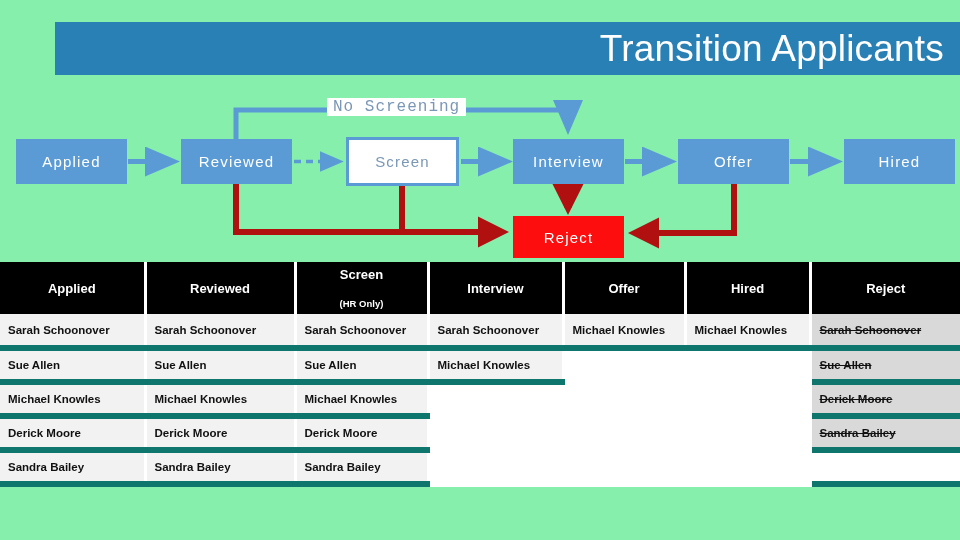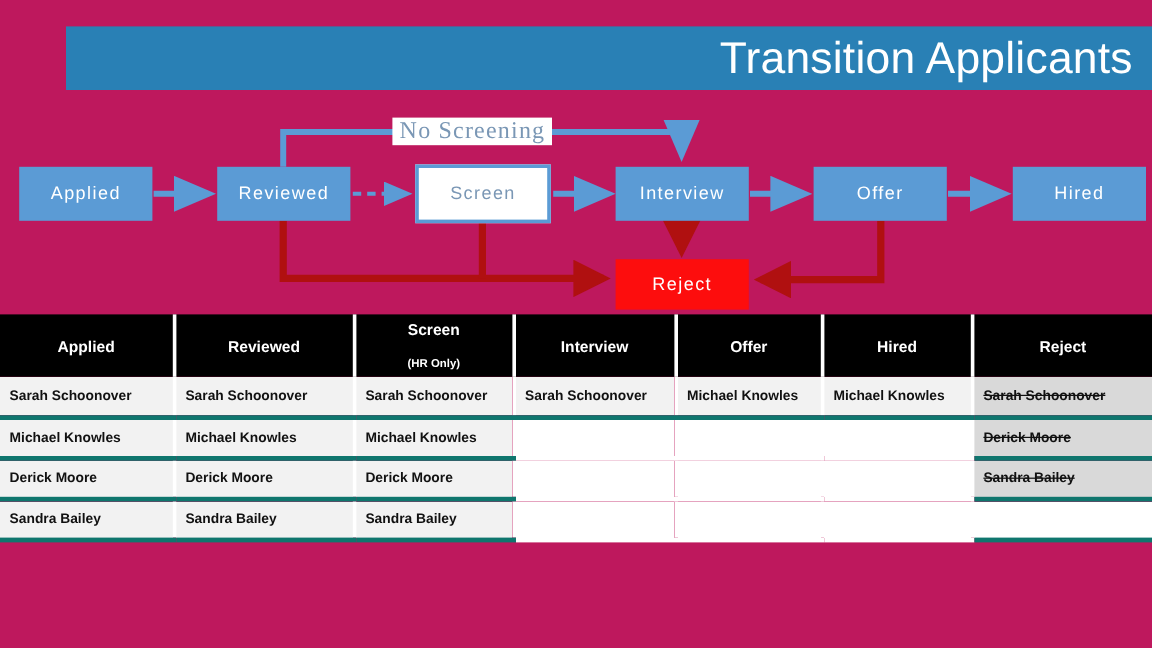--- a/index.html
+++ b/index.html
@@ -2,21 +2,21 @@
 <html><head>
 <meta charset="utf-8">
 <style>
   * { box-sizing: border-box; margin: 0; padding: 0; }
   html, body {
     width: 960px; height: 540px;
     background: #ffffff;
     font-family: "Liberation Sans", sans-serif;
     overflow: hidden;
   }
-  #page { position: relative; width: 960px; height: 540px; background:#be185d; }
+  #page { position: relative; width: 960px; height: 540px; background:#86efac; }
 
   
   .title-bar {
     position: absolute; left: 55px; top: 22px;
     width: 905px; height: 53px;
     background: #2980b5;
   }
   .title-text {
     position: absolute; right: 16px; top: 50%;
     transform: translateY(-50%);
@@ -46,23 +46,23 @@
   .n-applied   { left: 16px;  top: 139px; width: 111px; height: 45px; }
   .n-reviewed  { left: 181px; top: 139px; width: 111px; height: 45px; }
   .n-screen    { left: 346px; top: 137px; width: 113px; height: 49px; }
   .n-interview { left: 513px; top: 139px; width: 111px; height: 45px; }
   .n-offer     { left: 678px; top: 139px; width: 111px; height: 45px; }
   .n-hired     { left: 844px; top: 139px; width: 111px; height: 45px; }
   .n-reject    { left: 513px; top: 216px; width: 111px; height: 42px; }
 
   .label-noscreen {
     position: absolute; left: 327px; top: 98px;
-    color: #7a97b5; font-size: 20px; letter-spacing: 1px;
+    color: #7a97b5; font-size: 16px; letter-spacing: 1px;
     background: #ffffff; padding: 0 6px;
-    font-family: Liberation Serif, serif;
+    font-family: Liberation Mono, monospace;
     white-space: nowrap; z-index: 3;
   }
   svg.connectors { position:absolute; left:0; top:0; width:960px; height:265px; }
 
   
   .tbl { position: absolute; left: 0; top: 262px; width: 960px; border-collapse: collapse; table-layout: fixed; }
   .tbl th {
     background: #000000; color: #ffffff;
     font-size: 13px; font-weight: bold;
     height: 52px; vertical-align: middle;
@@ -70,21 +70,21 @@
     text-align: center;
     font-family: "Liberation Sans", sans-serif;
     padding: 2px 0;
   }
   .tbl th:last-child { border-right: none; }
   .sub { display:block; font-size: 9.5px; font-weight: bold; margin-top: 16px; }
   .tbl td {
     height: 34px; font-size: 11.5px; font-weight: bold;
     color: #111; padding: 0 8px;
     border-right: 3px solid #ffffff;
-    border-bottom: 4px solid #0f766e;
+    border-bottom: 6px solid #0f766e;
     vertical-align: middle;
     font-family: "Liberation Sans", sans-serif;
     white-space: nowrap; overflow: hidden;
   }
   .tbl td:last-child { border-right: none; }
   .tbl td.filled  { background: #f2f2f2; }
   .tbl td.empty   { background: #ffffff; border-bottom-color:#ffffff; }
   .tbl td.reject  { background: #d9d9d9; text-decoration: line-through; }
   .tbl td.rejectblank { background: #ffffff; }
 </style>
@@ -176,20 +176,29 @@
         <tr>
           <td class="filled">Sarah Schoonover</td>
           <td class="filled">Sarah Schoonover</td>
           <td class="filled">Sarah Schoonover</td>
           <td class="filled">Sarah Schoonover</td>
           <td class="filled">Michael Knowles</td>
           <td class="filled">Michael Knowles</td>
           <td class="reject">Sarah Schoonover</td>
         </tr>
         <tr>
+          <td class="filled">Sue Allen</td>
+          <td class="filled">Sue Allen</td>
+          <td class="filled">Sue Allen</td>
+          <td class="filled">Michael Knowles</td>
+          <td class="empty"></td>
+          <td class="empty"></td>
+          <td class="reject">Sue Allen</td>
+        </tr>
+        <tr>
           <td class="filled">Michael Knowles</td>
           <td class="filled">Michael Knowles</td>
           <td class="filled">Michael Knowles</td>
           <td class="empty"></td>
           <td class="empty"></td>
           <td class="empty"></td>
           <td class="reject">Derick Moore</td>
         </tr>
         <tr>
           <td class="filled">Derick Moore</td>

